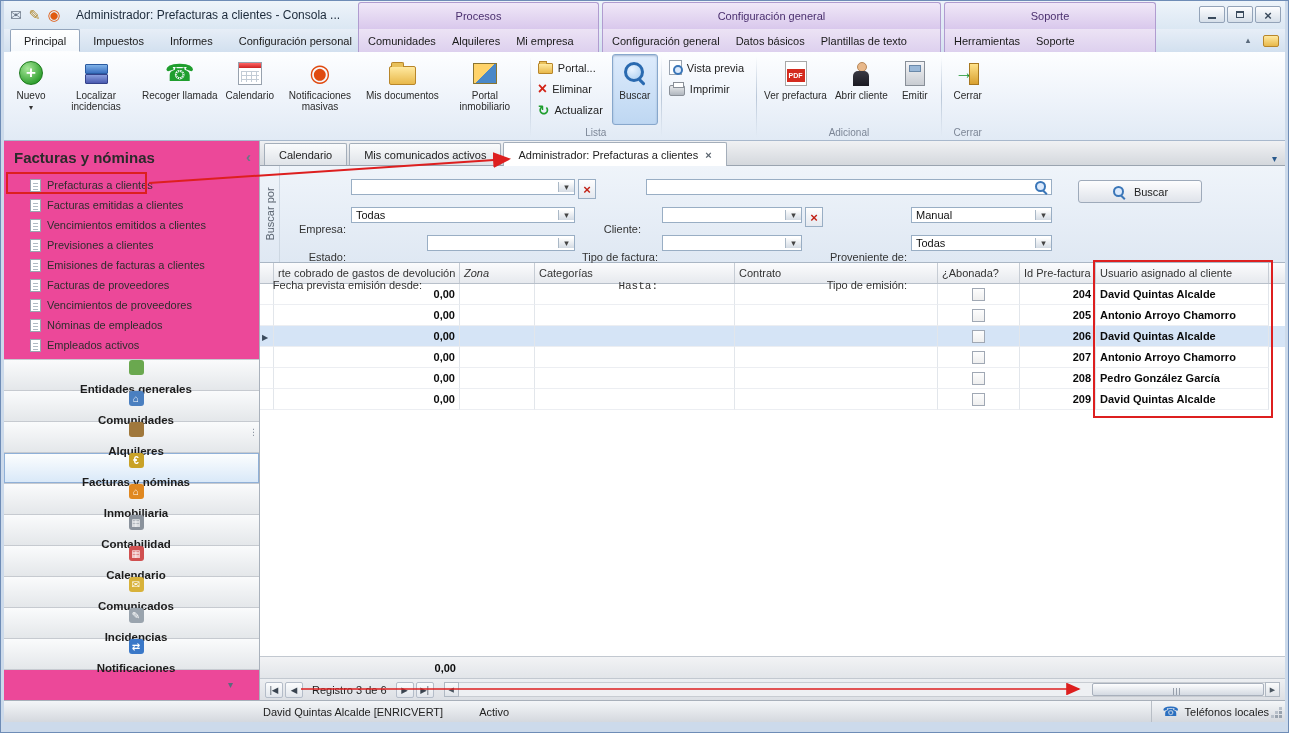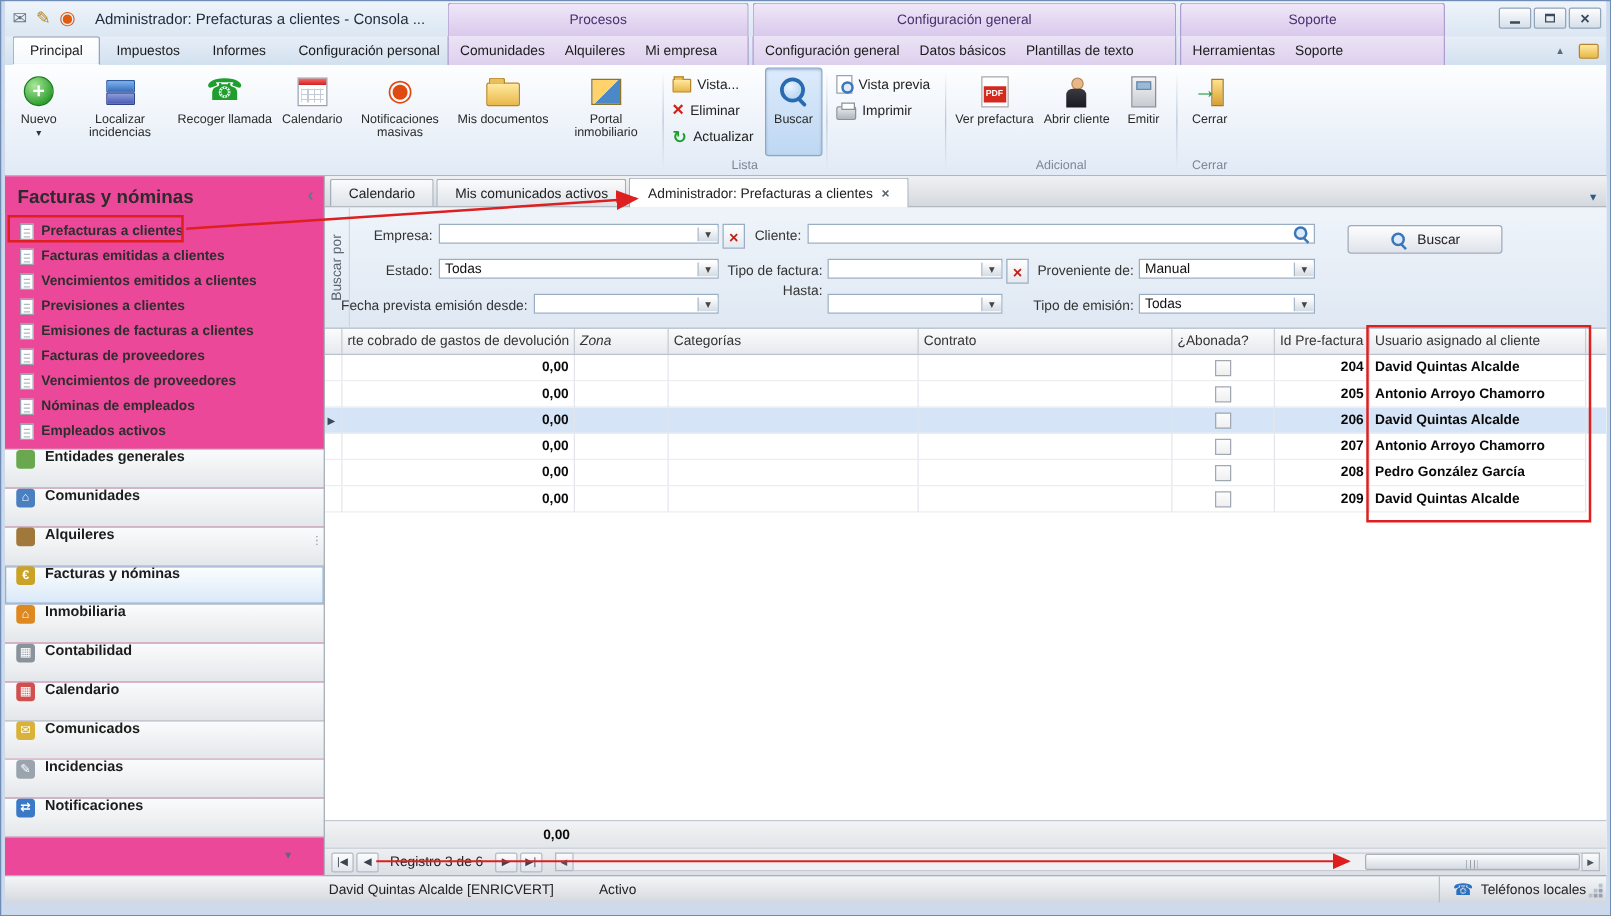--- a/index.html
+++ b/index.html
@@ -110,25 +110,25 @@
 
   
   .app-body { display:flex; height:559px; background:#eef1f5; }
 
   
   .sidebar { position:relative; width:256px; background:#ec4899; border-right:1px solid #aab2bc; display:flex; flex-direction:column; }
   .sb-head { height:32px; display:flex; align-items:center; padding:0 8px 0 10px; }
   .sb-title { flex:1; font-size:15px; font-weight:bold; color:#2b2b2b; }
   .sb-collapse::before { content:"‹"; font-size:15px; font-weight:bold; color:#6a7686; }
   .sb-items { height:180px; padding-top:2px; }
-  .sb-item { height:20px; display:flex; align-items:center; gap:6px; padding-left:12px; cursor:default;font-weight:bold; }
+  .sb-item { height:20px; display:flex; align-items:center; gap:6px; padding-left:26px; cursor:default; }
   .sb-item-label { font-size:11px; color:#2e2e2e; white-space:nowrap; }
   .sb-sections { margin-top:6px; border-bottom:1px solid #c6cad0; }
-  .nav-sec { height:31px; display:flex; align-items:flex-start; gap:8px; padding-left:9px; border-top:1px solid #c6cad0;
-    background:linear-gradient(#fafbfc,#e4e7ea); cursor:default; }
+  .nav-sec { height:31px; display:flex; align-items:center; gap:8px; padding-left:9px; border-top:1px solid #c6cad0;
+    background:linear-gradient(#fafbfc,#e4e7ea); cursor:default;flex-direction:column; }
   .nav-sec.active { background:linear-gradient(#fdfefe,#d8e8f8); box-shadow:inset 0 0 0 1px #8fb0d8; }
   .nav-ico { width:15px; height:15px; border-radius:3px; color:#fff; font-size:10px; line-height:15px; text-align:center; font-weight:bold; flex:none; overflow:hidden; }
   .nav-label { font-size:11.5px; font-weight:bold; color:#1c1c1c; white-space:nowrap; }
   .sb-bottom { flex:1; position:relative; }
   .sb-more { position:absolute; right:26px; bottom:8px; color:#5a6a7c; }
   .sb-more::before { content:"▾"; font-size:10px; }
   .grip-dots { position:absolute; right:1px; top:286px; color:#8a94a0; font-size:9px; }
   .grip-dots::before { content:"⋮"; }
 
   
@@ -139,28 +139,28 @@
   .dtab.active { background:#fff; height:24px; margin-bottom:-1px; z-index:2; position:relative; }
   .dtab-close:empty { display:none; }
   .dtab-close { color:#5a646e; font-weight:bold; font-size:11px; }
   .tab-caret { position:absolute; right:8px; top:7px; }
   .tab-caret::before { content:"▾"; font-size:10px; color:#2a5a8c; }
 
   
   .filter { position:relative; height:97px; background:linear-gradient(#eff4fa,#dfe8f3); border-bottom:1px solid #aab6c4; }
   .vlab { position:absolute; left:0; top:0; bottom:0; width:20px; display:flex; align-items:center; justify-content:center; border-right:1px solid #cdd7e2; }
   .vlab span { transform:rotate(-90deg); white-space:nowrap; font-size:11px; color:#5a6470; }
-  .flabel { position:absolute; font-size:11px; color:#333; text-align:right; height:14px; line-height:14px; white-space:nowrap; overflow:hidden; }
+  .flabel { position:absolute; font-size:11px; color:#333; text-align:right; height:14px; line-height:14px; white-space:nowrap; overflow:hidden;margin-top:40px; }
   .lbl-empresa { top:16px; left:24px; width:62px; }
   .lbl-cliente { top:16px; left:321px; width:60px; }
   .lbl-estado { top:44px; left:24px; width:62px; }
   .lbl-tipofactura { top:44px; left:306px; width:92px; }
   .lbl-proveniente { top:44px; left:560px; width:87px; }
   .lbl-fecha { top:72px; left:8px; width:154px; }
-  .lbl-hasta { top:60px; left:338px; width:60px; }
+  .lbl-hasta { top:73px; left:338px; width:60px;font-family:Liberation Mono, monospace; }
   .lbl-tipoemision { top:72px; left:558px; width:89px; }
   .cmb { position:absolute; height:16px; display:flex; align-items:center; background:#fff; border:1px solid #99aec4; }
   .combo-val { flex:1; padding:2px 4px; font-size:11px; color:#111; overflow:hidden; white-space:nowrap; }
   .combo-btn { width:16px; background:linear-gradient(#fefefe,#d4dbe4); border-left:1px solid #aab8c6; display:flex; align-items:center; justify-content:center; }
   .combo-btn::before { content:"▾"; font-size:9px; color:#444; }
   .s-btn { width:20px; display:flex; align-items:center; justify-content:center; }
   .xbtn { position:absolute; width:18px; height:20px; border:1px solid #99aec4; background:linear-gradient(#fefefe,#e4e9f0); display:flex; align-items:center; justify-content:center; }
   .xbtn::before { content:"×"; color:#c22216; font-weight:bold; font-size:13px; }
   .cmb-empresa { top:13px; left:91px; width:224px; }
   .x-empresa { top:13px; left:318px; }
@@ -357,21 +357,21 @@
         </button>
       </div>
       <div class="rgl"></div>
     </div>
     <div class="rsep"></div>
     <div class="rgroup">
       <div class="rgc">
         <div class="rstack">
           <button class="sbtn">
             <span class="ic open-folder-icon"></span>
-            <span>Vista...</span>
+            <span>Portal...</span>
           </button>
             <button class="sbtn">
             <span class="ic delete-icon"></span>
             <span>Eliminar</span>
           </button>
             <button class="sbtn">
             <span class="ic refresh-icon"></span>
             <span>Actualizar</span>
           </button>
         </div>

